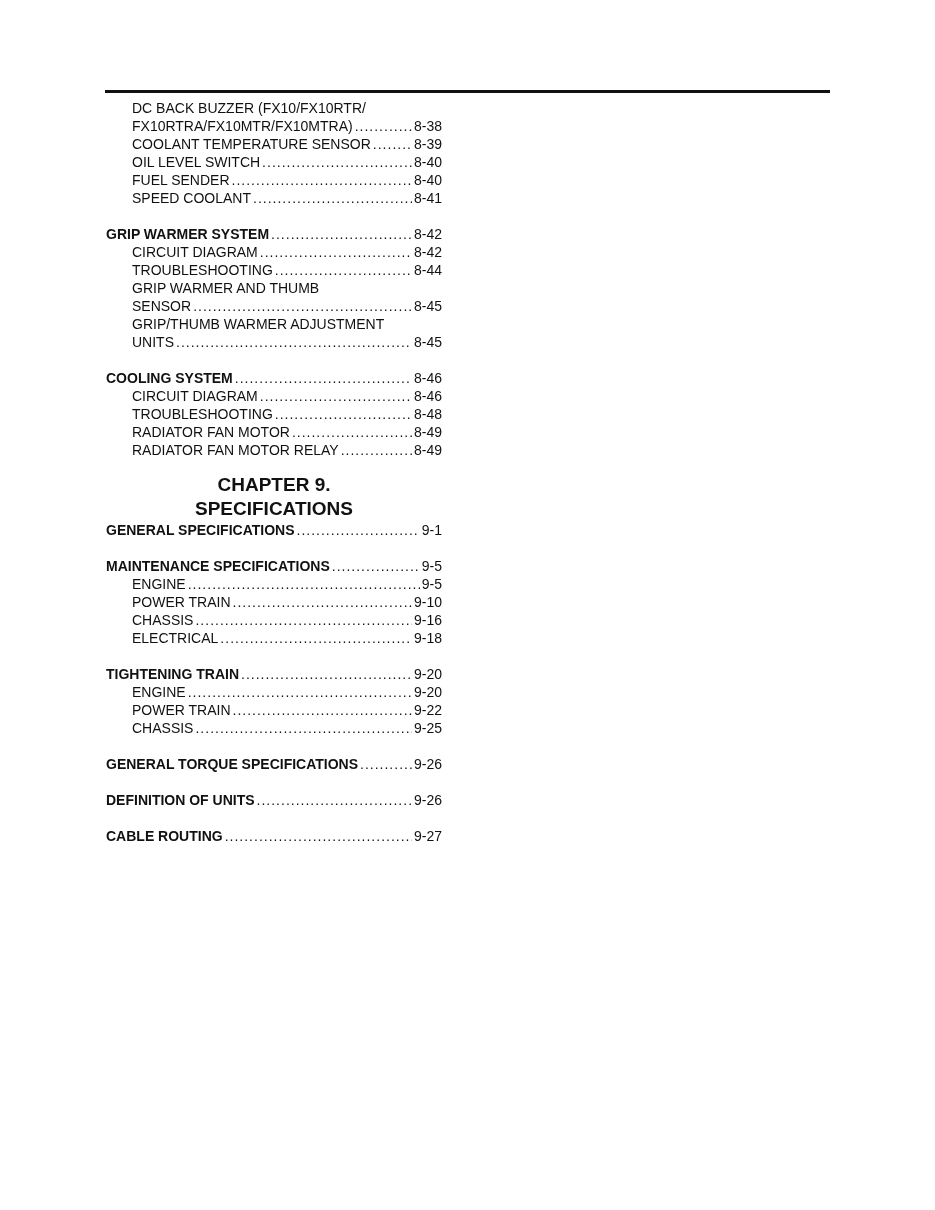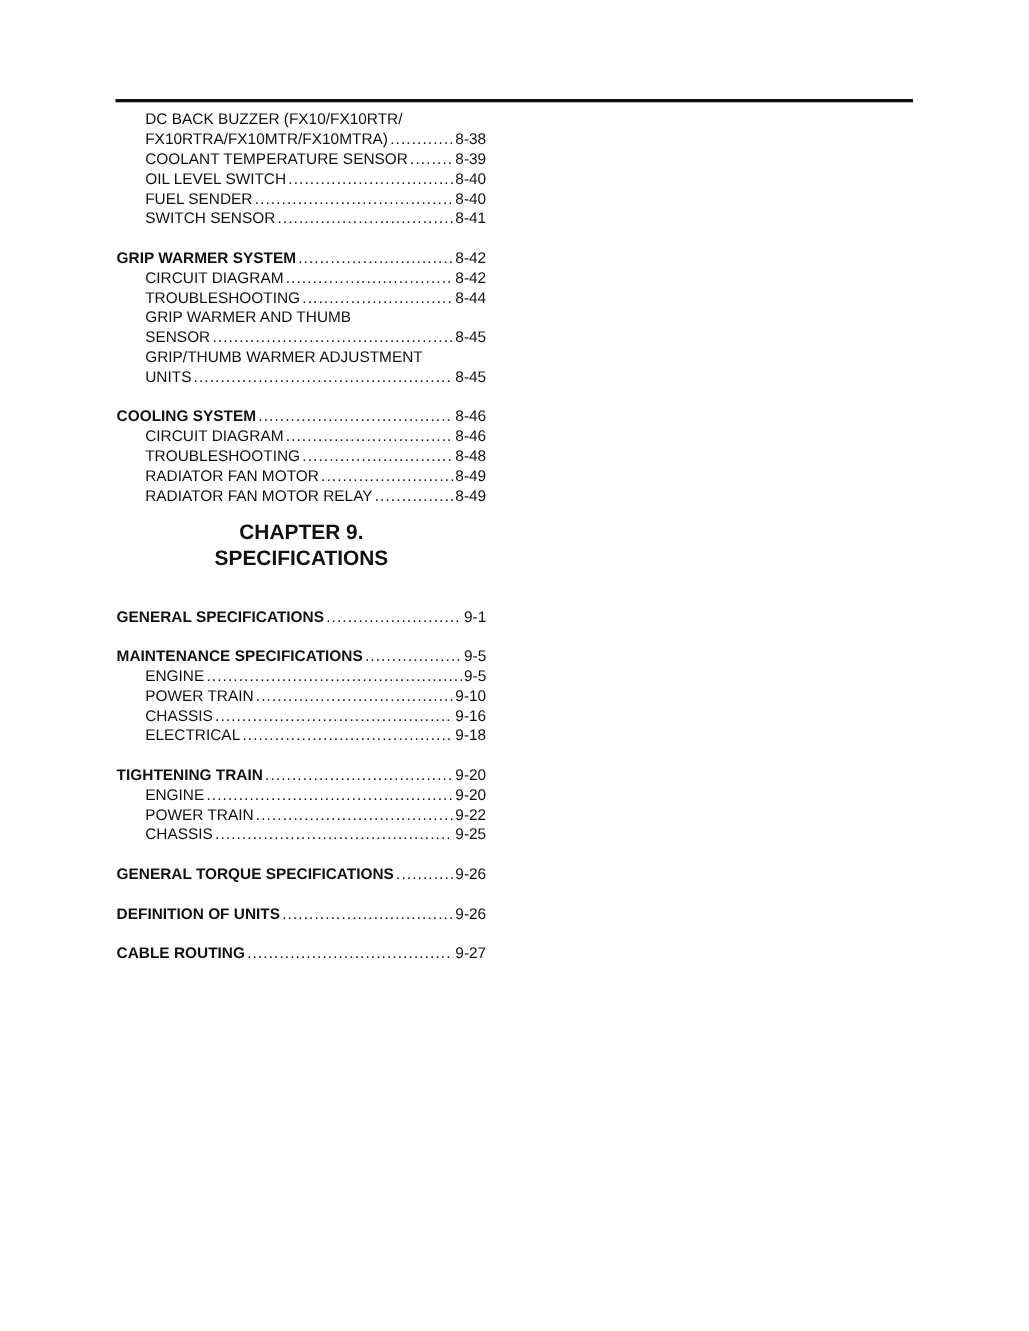--- a/index.html
+++ b/index.html
@@ -7,21 +7,21 @@
            font-family: "Liberation Sans", sans-serif; color: #111; }
     .rule { position: absolute; left: 105px; top: 90px; width: 725px; height: 3px; background: #111; }
     .toc { position: absolute; left: 106px; top: 99px; width: 336px; font-size: 14px; }
     .row { display: flex; align-items: flex-start; height: 18px; line-height: 18px; white-space: nowrap; }
     .row.sub { padding-left: 26px; }
     .row.bold .label { font-weight: bold; }
     .row .dots { flex: 1; overflow: hidden; margin: 0 2px; letter-spacing: 1px; }
     .row .dots::after { content: "......................................................................................................................................"; }
     .row .page { text-align: right; }
     .gap { height: 18px; }
-    .chapter { text-align: center; font-weight: bold; font-size: 19px; line-height: 24px; width: 336px; margin-top: 14px; margin-bottom: 30px; }
+    .chapter { text-align: center; font-weight: bold; font-size: 19px; line-height: 24px; width: 336px; margin-top: 14px; }
   </style>
 </head>
 <body>
 
 <div class="rule"></div>
 
 <div class="toc">
 
   <div class="row sub nopage">
     <span class="label">DC BACK BUZZER (FX10/FX10RTR/</span>
@@ -40,21 +40,21 @@
     <span class="label">OIL LEVEL SWITCH</span>
       <span class="dots"></span>
       <span class="page">8-40</span>
   </div>
   <div class="row sub">
     <span class="label">FUEL SENDER</span>
       <span class="dots"></span>
       <span class="page">8-40</span>
   </div>
   <div class="row sub">
-    <span class="label">SWITCH SENSOR</span>
+    <span class="label">SPEED COOLANT</span>
       <span class="dots"></span>
       <span class="page">8-41</span>
   </div>
 
   <div class="gap"></div>
 
   <div class="row bold">
     <span class="label">GRIP WARMER SYSTEM</span>
       <span class="dots"></span>
       <span class="page">8-42</span>

